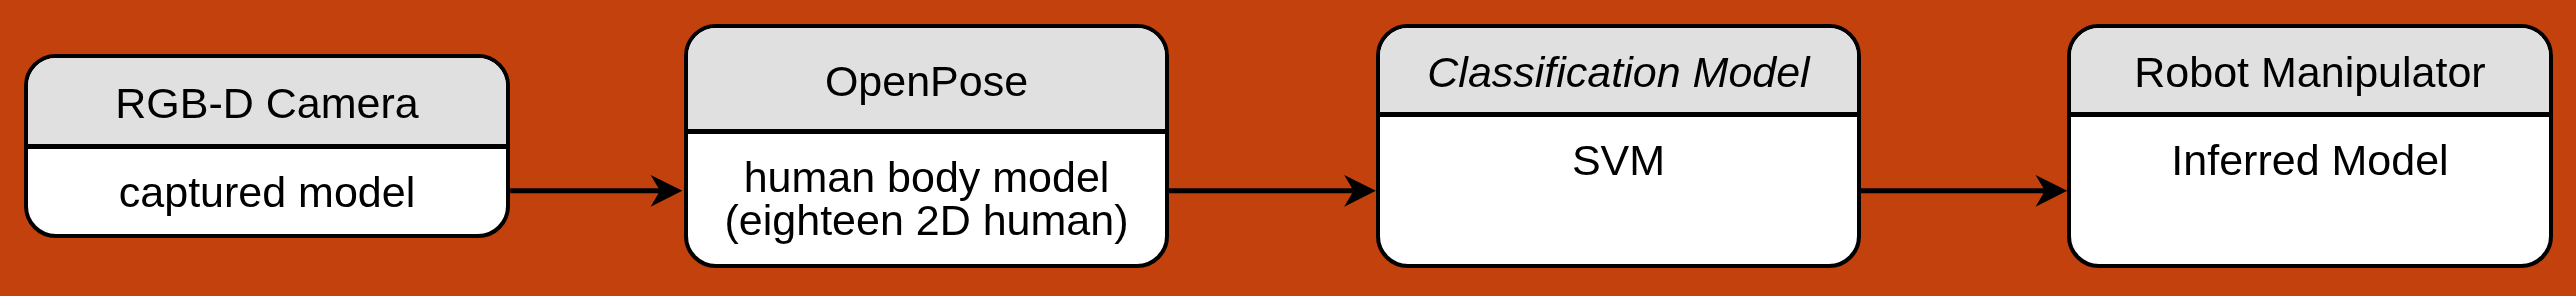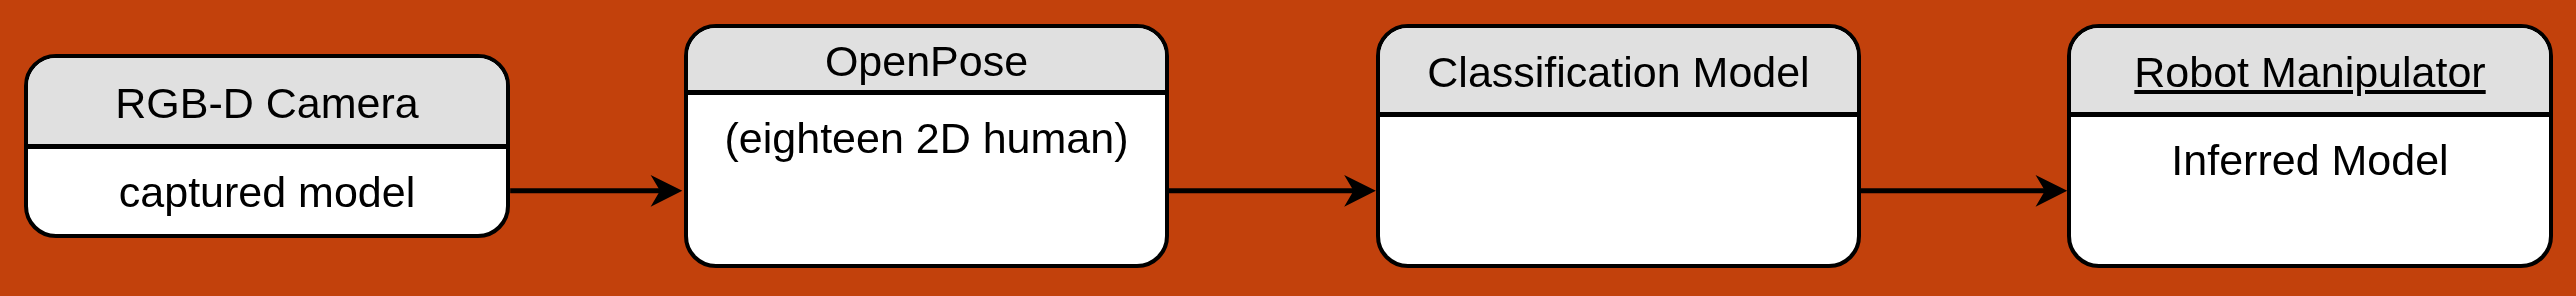--- a/index.html
+++ b/index.html
@@ -45,25 +45,25 @@
   .node-body {
     text-align: center;
     padding-top: 21.6px;
     line-height: 43px;
     white-space: nowrap;
   }
   
   .n1 { left: 24px;   top: 54px; width: 486px; height: 184px; }
   .n1 .node-header { height: 91px; }
   .n2 { left: 684px;  top: 24px; width: 485px; height: 244px; }
-  .n2 .node-header { height: 67px; text-align: center; }
+  .n2 .node-header { height: 106px; text-align: center; }
   .n3 { left: 1376px; top: 24px; width: 485px; height: 244px; }
-  .n3 .node-header { height: 89px; }
+  .n3 .node-header { height: 89px; font-style: italic; }
   .n4 { left: 2067px; top: 24px; width: 486px; height: 244px; }
-  .n4 .node-header { height: 89px; text-decoration: underline; }
+  .n4 .node-header { height: 89px; }
 </style>
 </head>
 <body>
 
 <div class="canvas">
 
   <svg class="edges" viewBox="0 0 3576 411" xmlns="http://www.w3.org/2000/svg">
     <g>
       <line x1="708" y1="265" x2="918" y2="265" stroke="#000000" stroke-width="7"></line>
       <polygon points="947,265 903,243 916,265 903,287" fill="#000000"></polygon>
@@ -81,26 +81,30 @@
   <div class="node n1">
     <div class="node-header">RGB-D Camera</div>
     <div class="node-body">
       <div>captured model</div>
     </div>
   </div>
 
   <div class="node n2">
     <div class="node-header">OpenPose</div>
     <div class="node-body">
+      <div>human body model</div>
       <div>(eighteen 2D human)</div>
     </div>
   </div>
 
   <div class="node n3">
     <div class="node-header">Classification Model</div>
+    <div class="node-body">
+      <div>SVM</div>
+    </div>
   </div>
 
   <div class="node n4">
     <div class="node-header">Robot Manipulator</div>
     <div class="node-body">
       <div>Inferred Model</div>
     </div>
   </div>
 
 </div>

